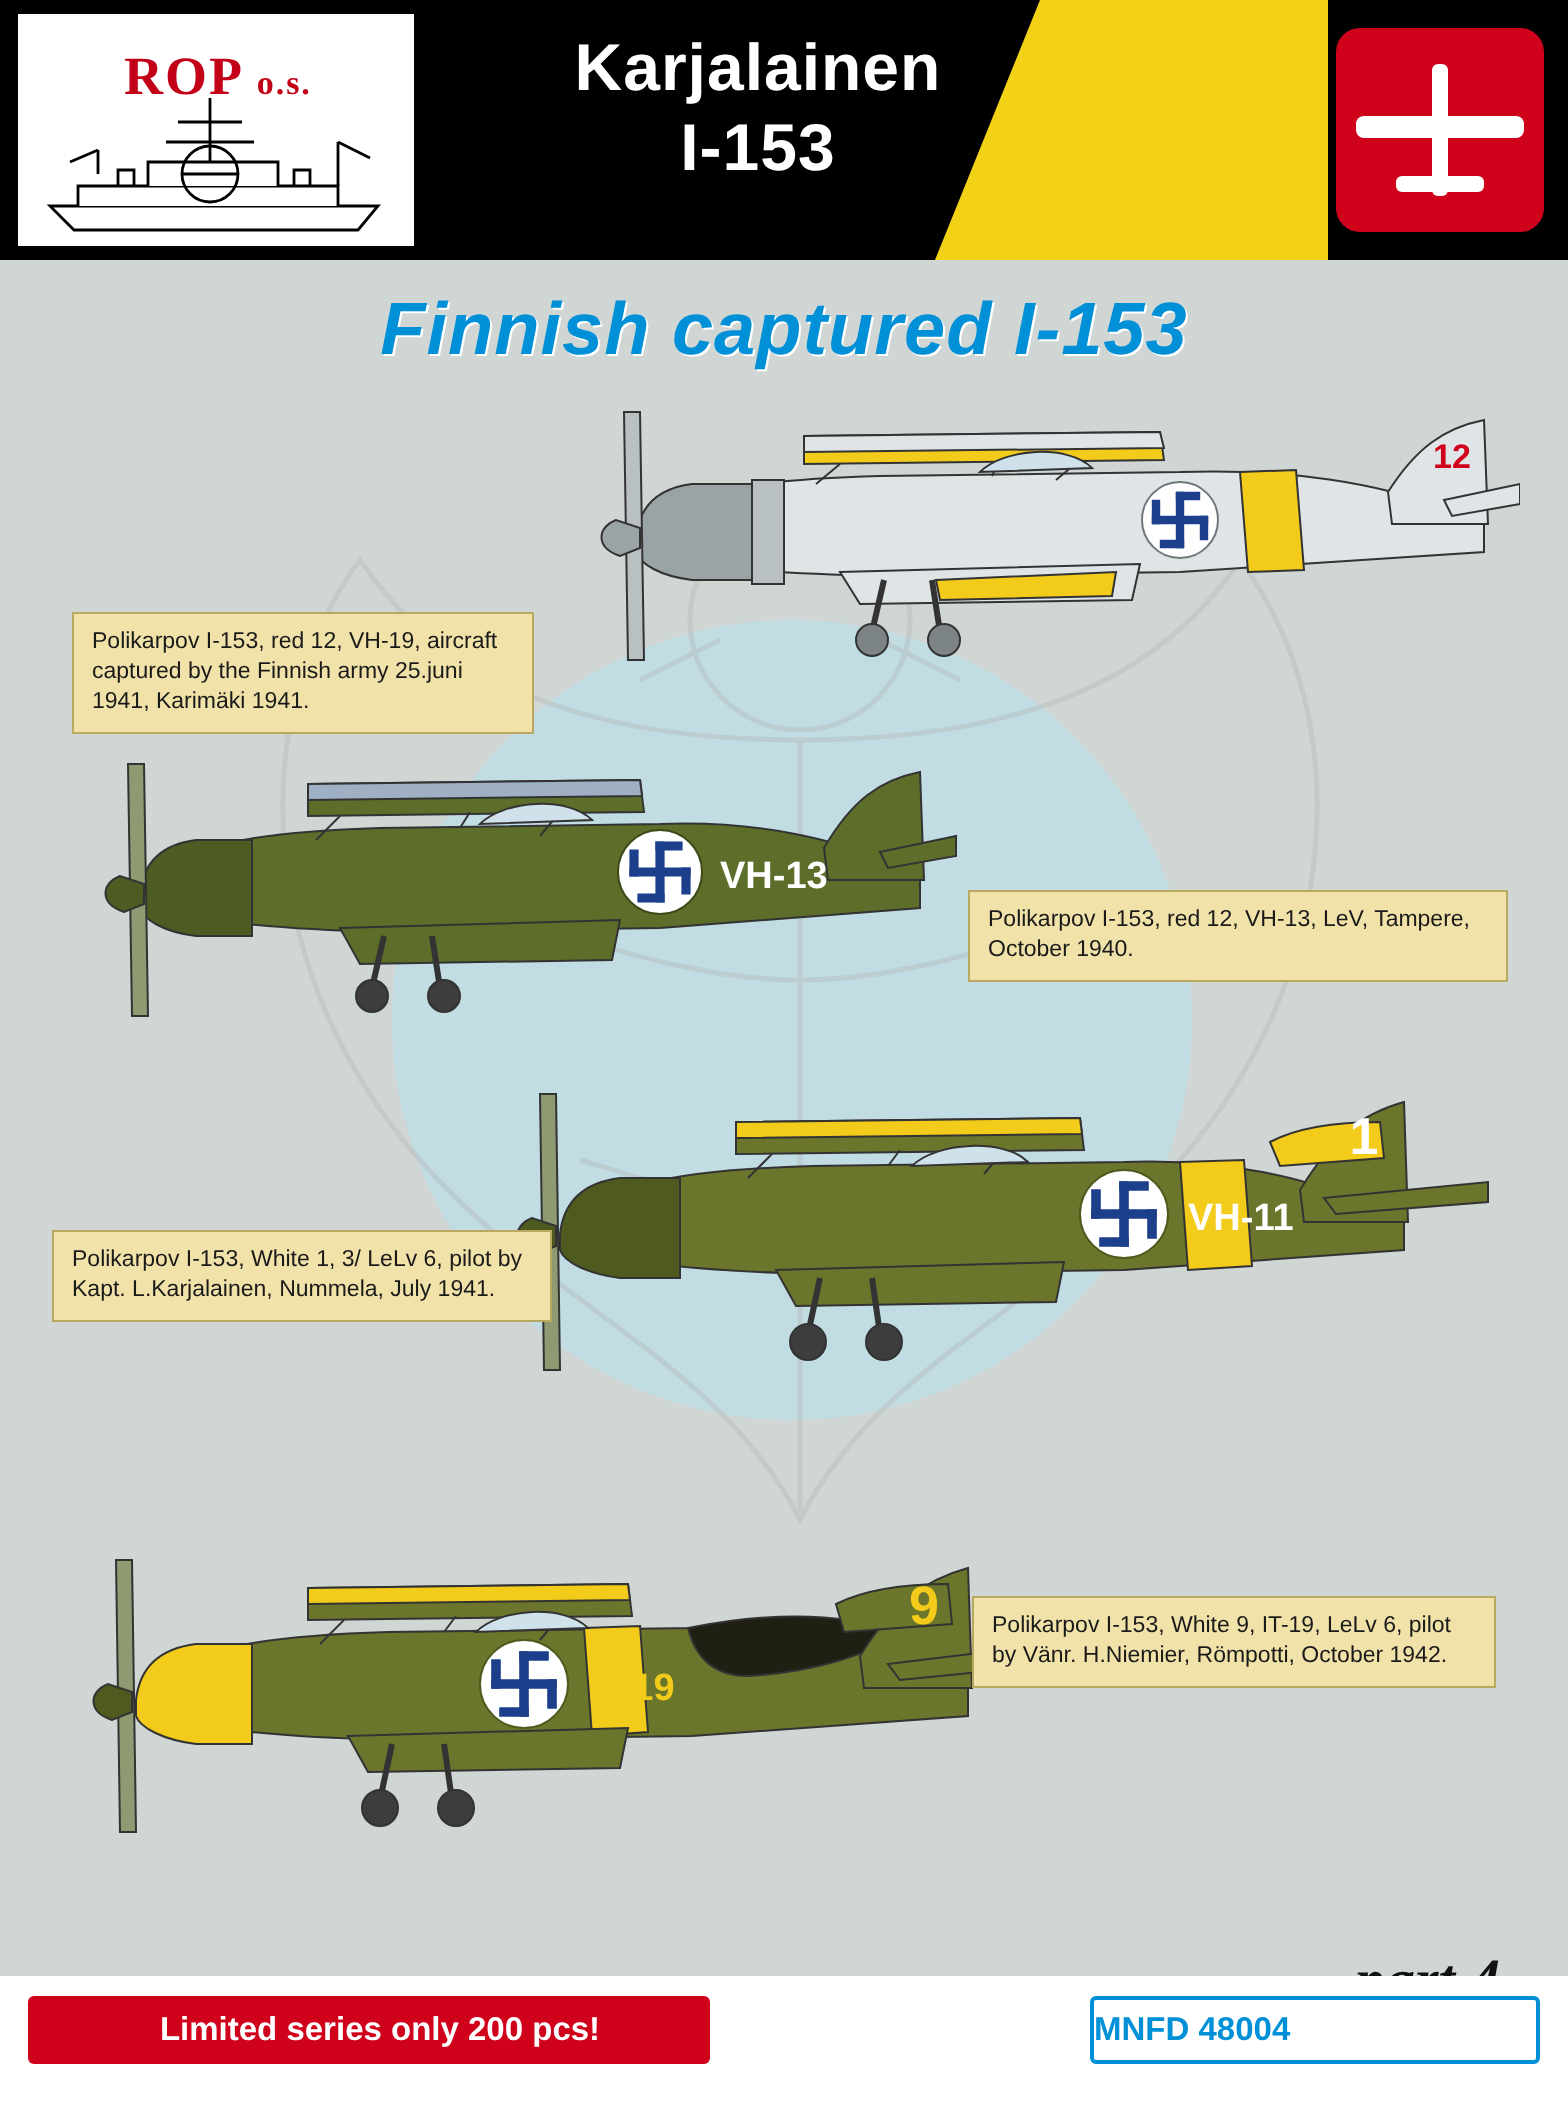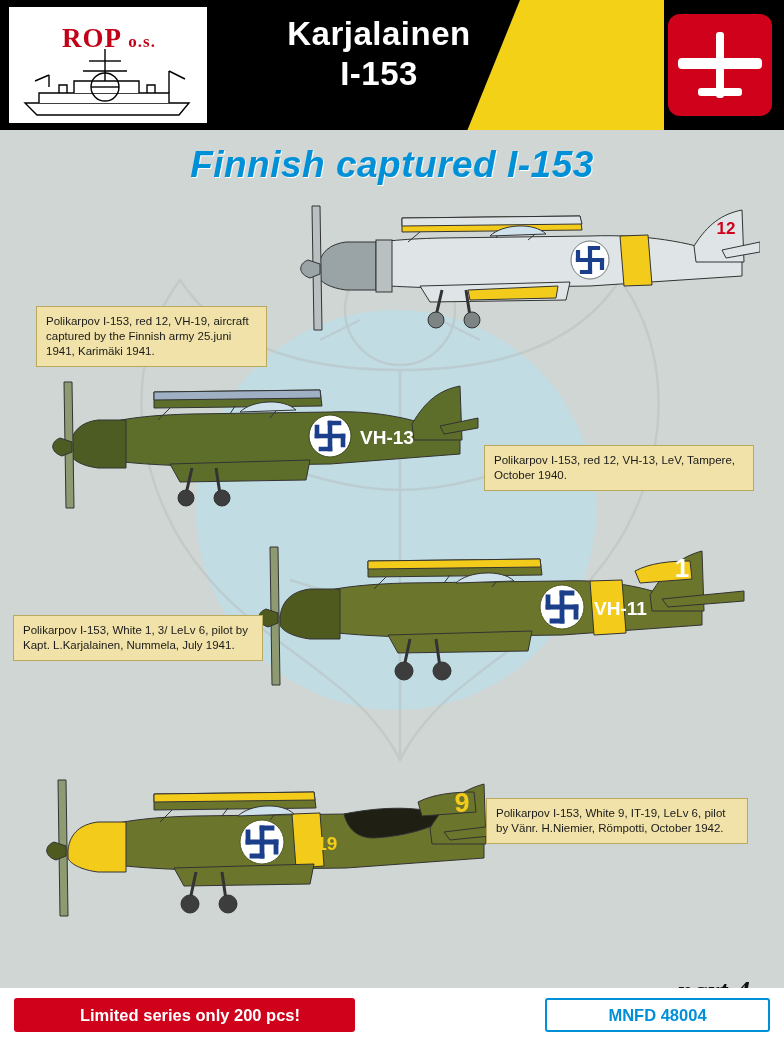--- a/index.html
+++ b/index.html
@@ -132,21 +132,21 @@
     background: #f0e2a8;
     border: 1px solid #b9a95f;
     padding: 7px 9px;
     font-size: 11.5px;
     line-height: 15px;
     color: #1a1a1a;
     box-sizing: border-box;
   }
   .cap1 { left: 36px; top: 162px; width: 231px; margin-top: 14px; }
   .cap2 { left: 484px; top: 315px; width: 270px; }
-  .cap3 { left: 13px; top: 485px; width: 250px; }
+  .cap3 { left: 26px; top: 485px; width: 250px; }
   .cap4 { left: 486px; top: 668px; width: 262px; }
 
   
   .plane { position: absolute; }
   .p1 { left: 290px; top: 60px;  width: 470px; height: 160px; }
   .p2 { left: 30px;  top: 232px; width: 450px; height: 165px; }
   .p3 { left: 210px; top: 395px; width: 540px; height: 180px; }
   .p4 { left: 14px;  top: 620px; width: 500px; height: 180px; }
 
   
@@ -172,21 +172,20 @@
   .footer-right {
     position: absolute;
     right: 14px; top: 10px;
     width: 225px; height: 34px;
     background: #ffffff;
     border: 2px solid #0090d8;
     color: #0090d8;
     font-size: 16.5px;
     font-weight: bold;
     line-height: 30px;
-    text-align: center;
     box-sizing: border-box;
     border-radius: 3px;
   }
   .part-label {
     position: absolute;
     right: 34px; top: 928px;
     font-family: "Liberation Serif", serif;
     font-style: italic;
     font-weight: bold;
     font-size: 30px;

